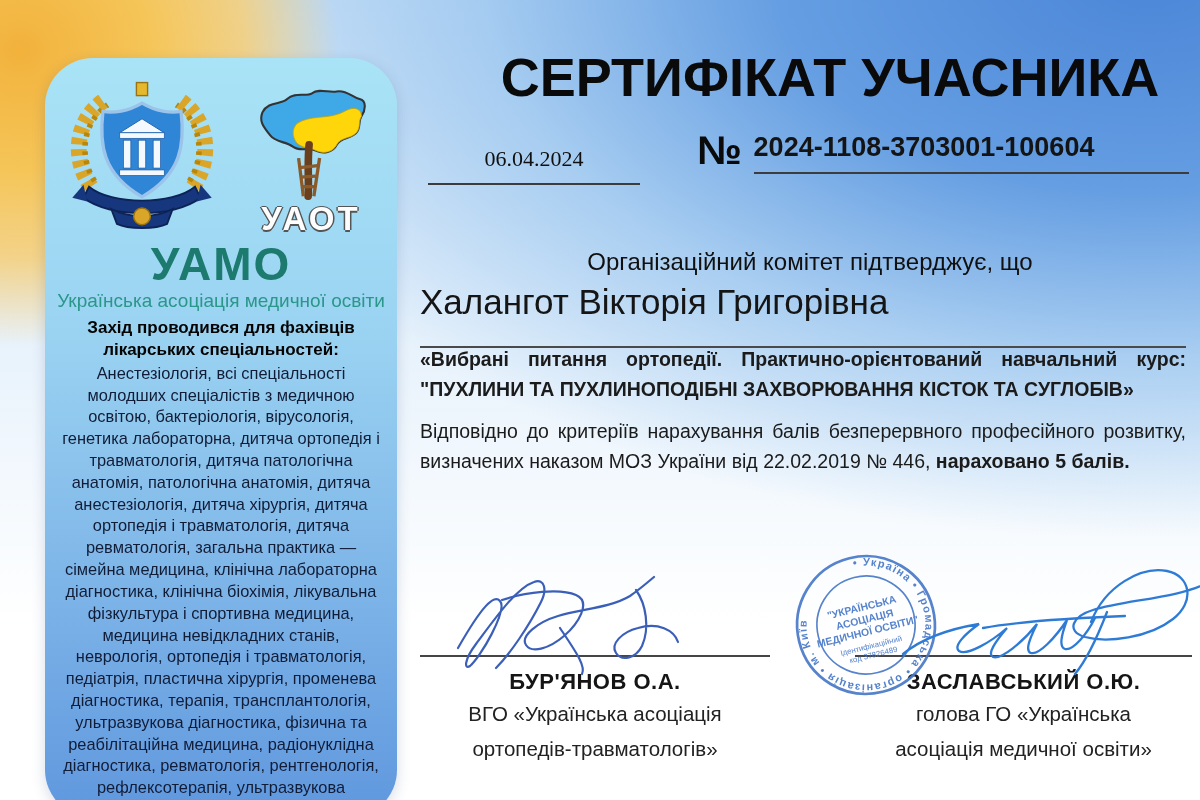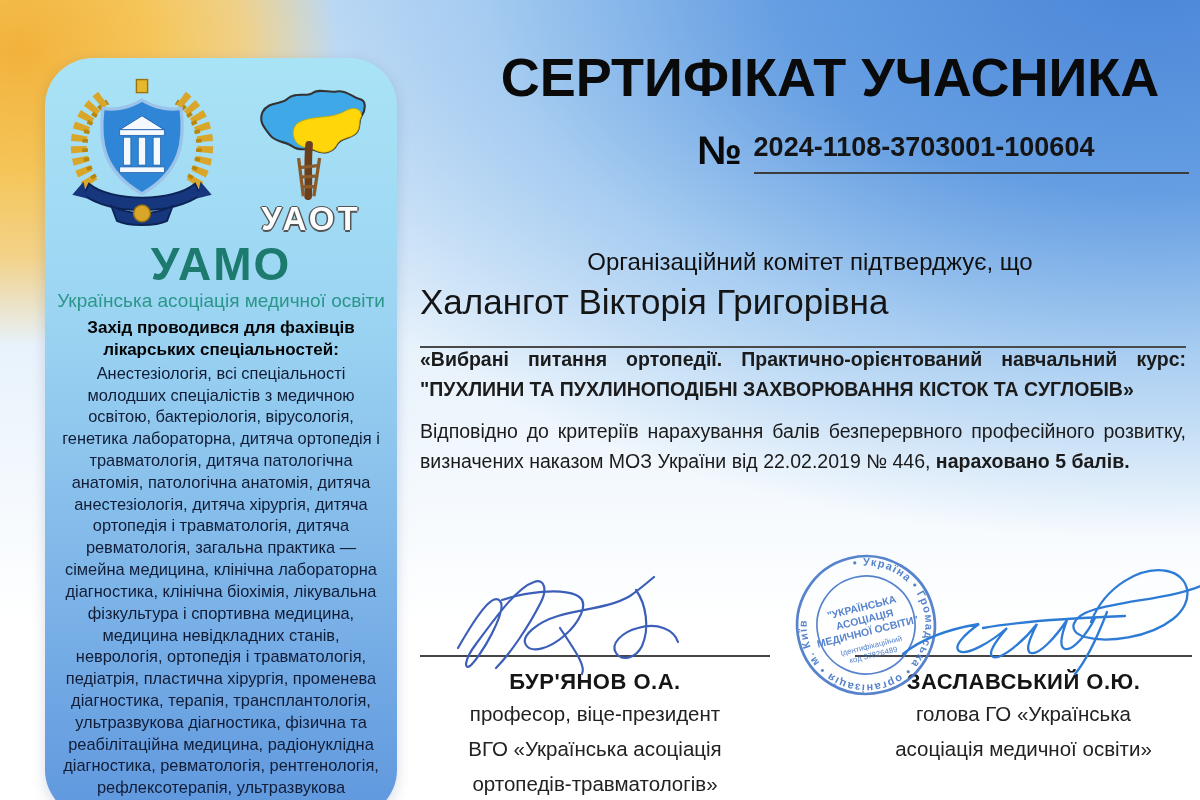--- a/index.html
+++ b/index.html
@@ -11,21 +11,21 @@
       radial-gradient(ellipse 980px 560px at 1150px -20px, #4b86d8 0%, #659ee2 38%, rgba(150,195,238,.75) 68%, rgba(205,228,248,0) 100%),
       linear-gradient(180deg, #cfe4f8 0%, #e9f3fc 45%, #ffffff 78%, #ffffff 100%);
   }
   
   .panel{
     position:absolute; left:45px; top:58px; width:352px; height:760px;
     border-radius:48px; padding:16px 8px 0 8px;
     background:linear-gradient(180deg,#a9e3f6 0%, #9bd4f2 35%, #7db4e8 70%, #5f97de 100%);
     box-shadow:0 4px 14px rgba(30,60,110,.18);
   }
-  .logo-row{ display:flex; justify-content:center; align-items:flex-start; gap:22px; }
+  .logo-row{ display:flex; justify-content:center; align-items:center; gap:22px; }
   .uaot-wrap{ text-align:center; width:136px; padding-top:6px; }
   .uaot-label{
     font-size:33px; font-weight:700; color:#fdfdfd; letter-spacing:3px; margin-top:-4px;
     text-shadow:-1.5px 0 #555, 1.5px 0 #555, 0 -1.5px #555, 0 1.5px #555;
   }
   .uamo{ text-align:center; font-size:46px; font-weight:800; color:#1d7a6e; letter-spacing:2px; line-height:1.05; margin-top:2px;}
   .assoc-name{ text-align:center; font-size:19px; color:#2b968a; margin-top:2px; }
   .spec-header{ text-align:center; font-size:17px; font-weight:700; color:#040404; line-height:1.25; margin-top:5px; }
   .spec-list{ text-align:center; font-size:16.4px; color:#111c36; line-height:1.33; margin-top:3px; padding:0 6px; }
   
@@ -104,20 +104,21 @@
     </div>
 
     <div class="uamo">УАМО</div>
     <div class="assoc-name">Українська асоціація медичної освіти</div>
     <div class="spec-header">Захід проводився для фахівців лікарських спеціальностей:</div>
     <div class="spec-list">Анестезіологія, всі спеціальності молодших спеціалістів з медичною освітою, бактеріологія, вірусологія, генетика лабораторна, дитяча ортопедія і травматологія, дитяча патологічна анатомія, патологічна анатомія, дитяча анестезіологія, дитяча хірургія, дитяча ортопедія і травматологія, дитяча ревматологія, загальна практика — сімейна медицина, клінічна лабораторна діагностика, клінічна біохімія, лікувальна фізкультура і спортивна медицина, медицина невідкладних станів, неврологія, ортопедія і травматологія, педіатрія, пластична хірургія, променева діагностика, терапія, трансплантологія, ультразвукова діагностика, фізична та реабілітаційна медицина, радіонуклідна діагностика, ревматологія, рентгенологія, рефлексотерапія, ультразвукова діагностика, функціональна діагностика, хірургія, щелепно-лицева хірургія, фармація / загальна фармація, клінічна фармація, цитоморфологія / клінічна</div>
   </aside>
 
   <h1 class="title">СЕРТИФІКАТ УЧАСНИКА</h1>
 
+  <div class="date-block">06.04.2024</div>
 
   <div class="number-row">
     <span class="number-sign">№</span>
     <span class="number-val">2024-1108-3703001-100604</span>
   </div>
 
   <div class="confirm-line">Організаційний комітет підтверджує, що</div>
 
   <div class="name-line">Халангот Вікторія Григорівна</div>
 
@@ -135,21 +136,20 @@
       <svg class="sig-scribble scr-left" width="260" height="110" viewBox="0 0 260 110">
         <g fill="none" stroke="#3b5fb8" stroke-width="2.2" stroke-linecap="round">
           <path d="M18,80 C42,38 54,26 60,33 C68,42 40,90 30,98 C24,102 24,92 36,76 C54,52 76,20 94,14 C105,10 107,22 101,34 C89,58 70,86 56,100"></path>
           <path d="M62,32 C86,24 120,20 136,27 C152,34 138,56 124,68 C110,80 92,86 86,77 C80,68 98,54 118,48 C140,41 170,40 190,28 C200,21 208,14 214,9"></path>
           <path d="M196,22 C206,36 210,60 202,78 C196,90 182,94 176,85 C170,76 182,64 198,60 C218,54 234,62 238,74"></path>
           <path d="M120,60 C136,84 146,98 142,106"></path>
         </g>
       </svg>
       <div class="sig-rule"></div>
       <div class="sig-name">БУР'ЯНОВ О.А.</div>
-      <div class="sig-title">професор, віце-президент</div>
       <div class="sig-title">ВГО «Українська асоціація</div>
       <div class="sig-title">ортопедів-травматологів»</div>
     </div>
 
     <div class="sig-block sig-right">
 
       <svg class="stamp-svg" width="146" height="146" viewBox="0 0 140 140">
         <circle cx="70" cy="70" r="66" fill="none" stroke="#4879c8" stroke-width="2.6"></circle>
         <circle cx="70" cy="70" r="47" fill="none" stroke="#4879c8" stroke-width="1.6"></circle>
         <defs>

